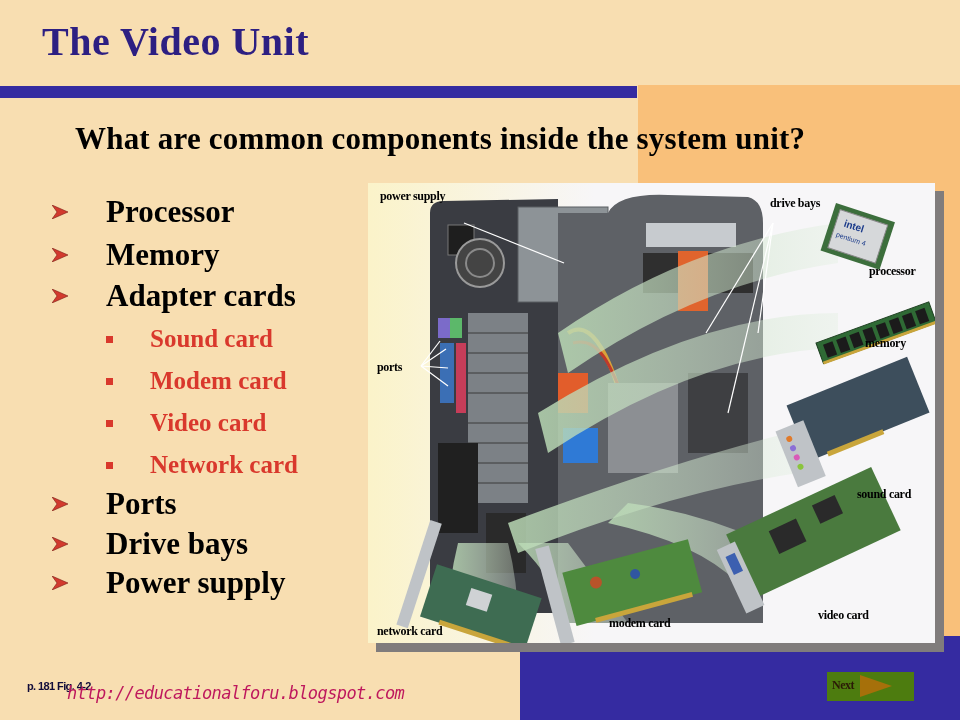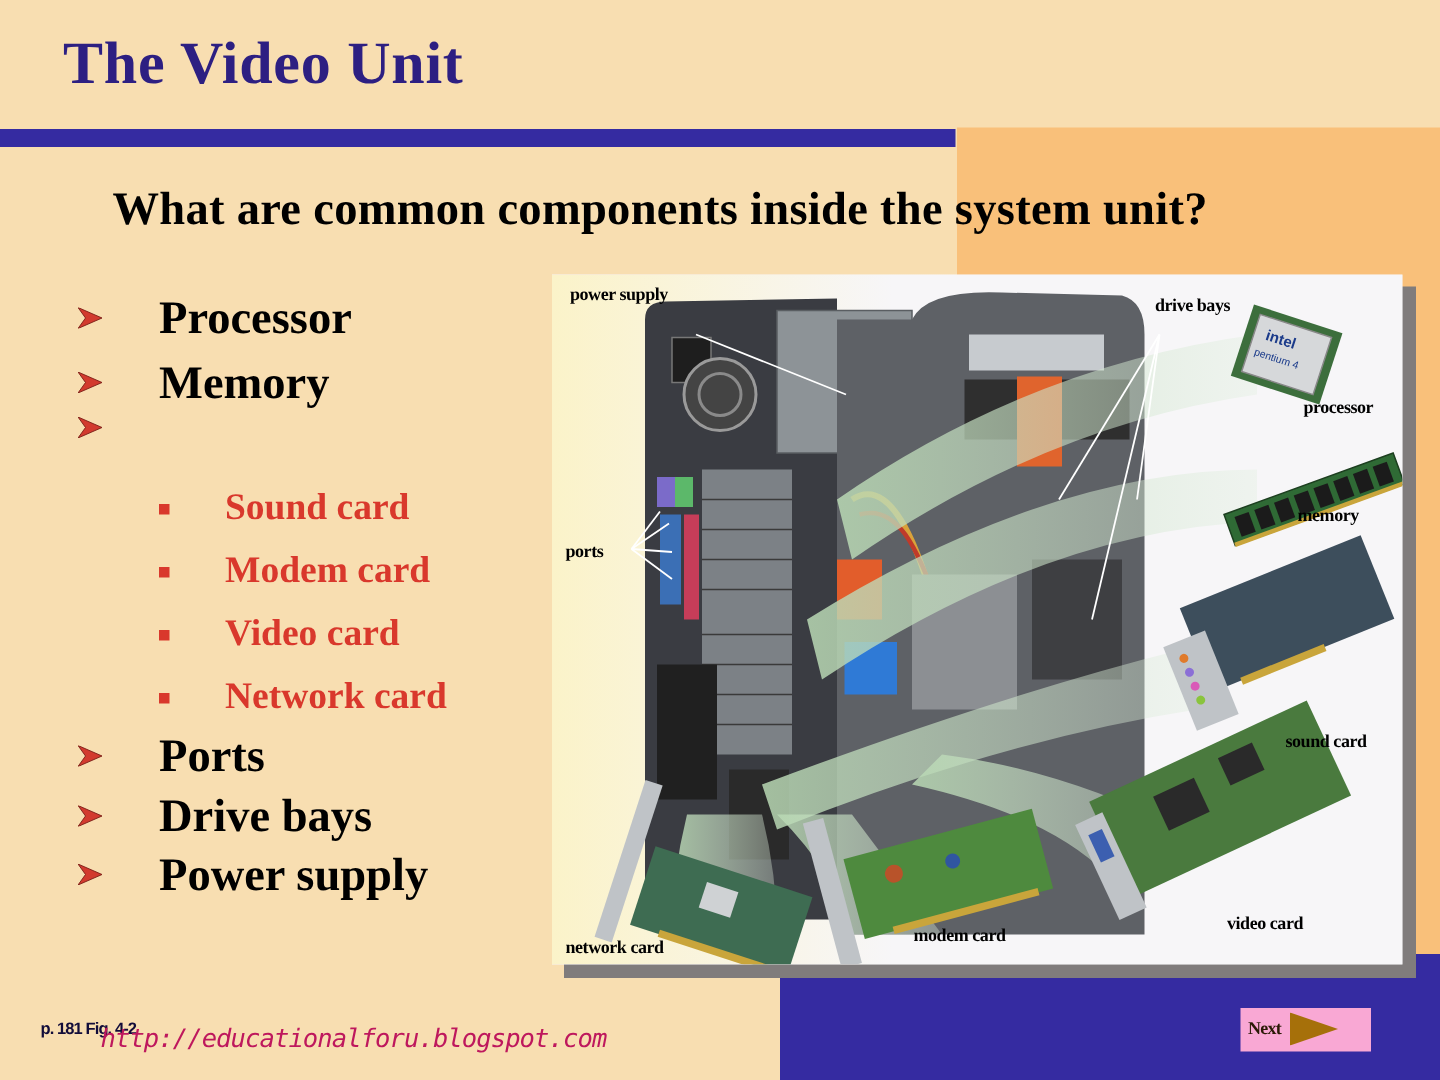--- a/index.html
+++ b/index.html
@@ -23,21 +23,21 @@
   .sub .label { font-size: 25px; font-weight: bold; color: #d9382c; }
 
   .image-shadow { position: absolute; left: 376px; top: 191px; width: 568px; height: 461px; background: #807c7c; }
   .image-panel { position: absolute; left: 368px; top: 183px; width: 567px; height: 460px; background: #f7f6f8; overflow: hidden; }
   .img-label { position: absolute; font-size: 12px; font-weight: bold; color: #000; white-space: nowrap; letter-spacing: -0.3px; }
   .image-panel svg { position: absolute; left: 0; top: 0; }
 
   .citation { position: absolute; left: 27px; top: 680px; font-family: "Liberation Sans", sans-serif; font-size: 11px; font-weight: bold; color: #120c3a; letter-spacing: -0.6px; }
   .url { position: absolute; left: 67px; top: 683px; font-family: "DejaVu Sans Mono", monospace; font-size: 17px; color: #be185d; letter-spacing: -0.6px; font-style: italic; }
 
-  .next-button { position: absolute; left: 827px; top: 672px; width: 87px; height: 29px; background: #f9a8d4; cursor: pointer; }
+  .next-button { position: absolute; left: 827px; top: 672px; width: 87px; height: 29px; background: #4d7c0f; cursor: pointer; }
   .next-button .next-label { position: absolute; left: 5px; top: 6px; font-size: 12px; font-weight: bold; color: #2b1a06; letter-spacing: -0.5px; }
   .next-button .next-arrow { position: absolute; left: 33px; top: 3px; }
 </style>
 </head>
 <body>
 
 <div class="orange-panel"></div>
 <div class="blue-block"></div>
 <div class="blue-block-right"></div>
 <div class="title-rule"></div>
@@ -55,20 +55,21 @@
   <div class="bullet" style="top:43px;">
     <svg class="arrow" viewBox="0 0 16 14">
         <path d="M0 0 L16 7 L0 14 L5 7 Z" fill="#d23a2e" stroke="#7a1d16" stroke-width="0.6"></path>
       </svg>
     <span class="label">Memory</span>
   </div>
   <div class="bullet" style="top:84px;">
     <svg class="arrow" viewBox="0 0 16 14">
         <path d="M0 0 L16 7 L0 14 L5 7 Z" fill="#d23a2e" stroke="#7a1d16" stroke-width="0.6"></path>
       </svg>
+    <span class="label">Adapter cards</span>
   </div>
 
   <div class="sub" style="top:131px;">
     <span class="sq"></span>
     <span class="label">Sound card</span>
   </div>
   <div class="sub" style="top:173px;">
     <span class="sq"></span>
     <span class="label">Modem card</span>
   </div>

